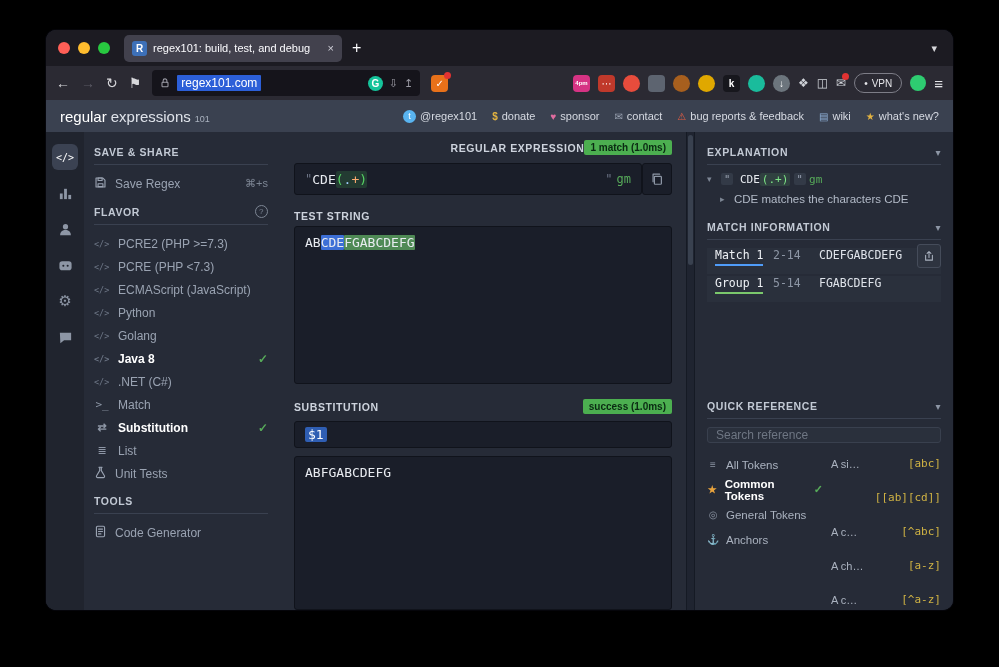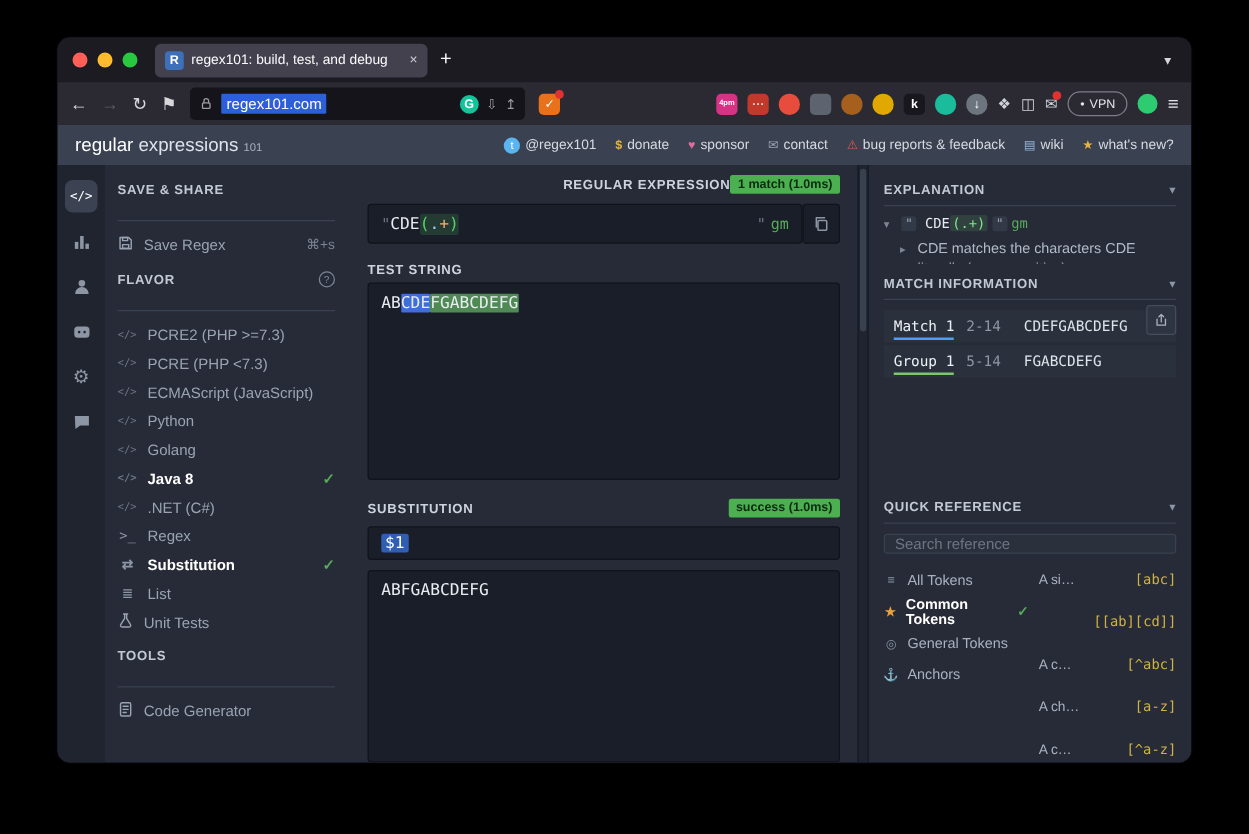--- a/index.html
+++ b/index.html
@@ -83,21 +83,21 @@
 
   .rail { width:38px; background:#20242e; display:flex; flex-direction:column; align-items:center;
     padding-top:12px; gap:10px; flex:0 0 auto; }
   .rail-ic { width:26px; height:26px; display:grid; place-items:center; color:#8d96a5; border-radius:6px;
     font-size:10px; }
   .rail-ic.active { background:#3b4252; color:#fff; }
   .rail-ic svg { width:15px; height:15px; }
 
   .sidebar { width:196px; padding:4px 12px 0 10px; flex:0 0 auto; overflow:hidden; }
   .sec-title { display:flex; align-items:center; justify-content:space-between; color:#c2c9d4;
-    font-size:10.5px; font-weight:bold; letter-spacing:.6px; padding:10px 0 18px;
+    font-size:10.5px; font-weight:bold; letter-spacing:.6px; padding:10px 0 6px;
     border-bottom:1px solid #3a4150; margin-bottom:7px; }
   .help-circ { width:13px; height:13px; border:1px solid #7d8694; border-radius:50%; color:#7d8694;
     font-size:8px; display:grid; place-items:center; font-weight:normal; }
   .side-item { display:flex; align-items:center; gap:8px; height:23px; color:#9aa3b2; font-size:12px; }
   .side-item .mini { color:#6d7686; font-size:8.5px; font-family:"DejaVu Sans Mono", monospace; width:16px; }
   .side-item .iglyph { color:#8d96a5; width:16px; font-size:11px; text-align:center; }
   .side-item svg { width:13px; height:13px; flex:0 0 16px; }
   .side-item.sel { color:#fff; font-weight:bold; }
   .side-check { margin-left:auto; color:#57ab5a; font-size:12px; }
   .shortcut { margin-left:auto; color:#7d8694; font-size:11px; }
@@ -142,21 +142,21 @@
   .xarrow { color:#7d8694; font-size:9px; width:9px; flex:0 0 9px; padding-top:2px; }
   .ind1 { padding-left:13px; } .ind2 { padding-left:26px; }
   .xq { color:#9aa3b2; background:#333a47; padding:0 3px; border-radius:2px;
     font-family:"DejaVu Sans Mono", monospace; font-size:10.5px; }
   .xcode { font-family:"DejaVu Sans Mono", monospace; font-size:11px; color:#e8ebf0; }
   .xgrp { font-family:"DejaVu Sans Mono", monospace; font-size:11px; color:#7ee787;
     background:rgba(126,231,135,.12); padding:0 2px; border-radius:2px; }
   .xflags { font-family:"DejaVu Sans Mono", monospace; font-size:11px; color:#57ab5a; }
   .xbold { color:#fff; font-weight:bold; }
   .mi-table { margin-top:8px; position:relative; }
-  .mi-row { display:flex; align-items:center; height:26px; background:#2a303c; margin-bottom:2px; }
+  .mi-row { display:flex; align-items:flex-start; height:26px; background:#2a303c; margin-bottom:2px; }
   .mi-label { width:66px; padding-left:8px; font-family:"DejaVu Sans Mono", monospace; font-size:11.5px; color:#eef1f5; }
   .mi-label span { padding-bottom:2px; }
   .u-blue { border-bottom:2px solid #4f9cf9; }
   .u-green { border-bottom:2px solid #7bc86c; }
   .mi-range { width:46px; color:#8d96a5; font-family:"DejaVu Sans Mono", monospace; font-size:11.5px; }
   .mi-val { font-family:"DejaVu Sans Mono", monospace; font-size:11.5px; color:#dfe3ea; }
   .export-btn { position:absolute; right:0; top:-4px; width:24px; height:24px; background:#2e3440;
     border:1px solid #454c5a; border-radius:3px; display:grid; place-items:center; color:#aab2bf; }
   .export-btn svg { width:12px; height:12px; }
   .qr-head { margin-top:86px; }
@@ -363,21 +363,21 @@
         <span>Java 8</span>
         <span class="side-check">✓</span>
       </div>
       <div class="side-item">
         <span class="mini">&lt;/&gt;</span>
         <span>.NET (C#)</span>
       </div>
 
       <div class="side-item">
         <span class="iglyph mono">&gt;_</span>
-        <span>Regex</span>
+        <span>Match</span>
       </div>
       <div class="side-item sel">
         <span class="iglyph">⇄</span>
         <span>Substitution</span>
         <span class="side-check">✓</span>
       </div>
       <div class="side-item">
         <span class="iglyph">≣</span>
         <span>List</span>
       </div>

